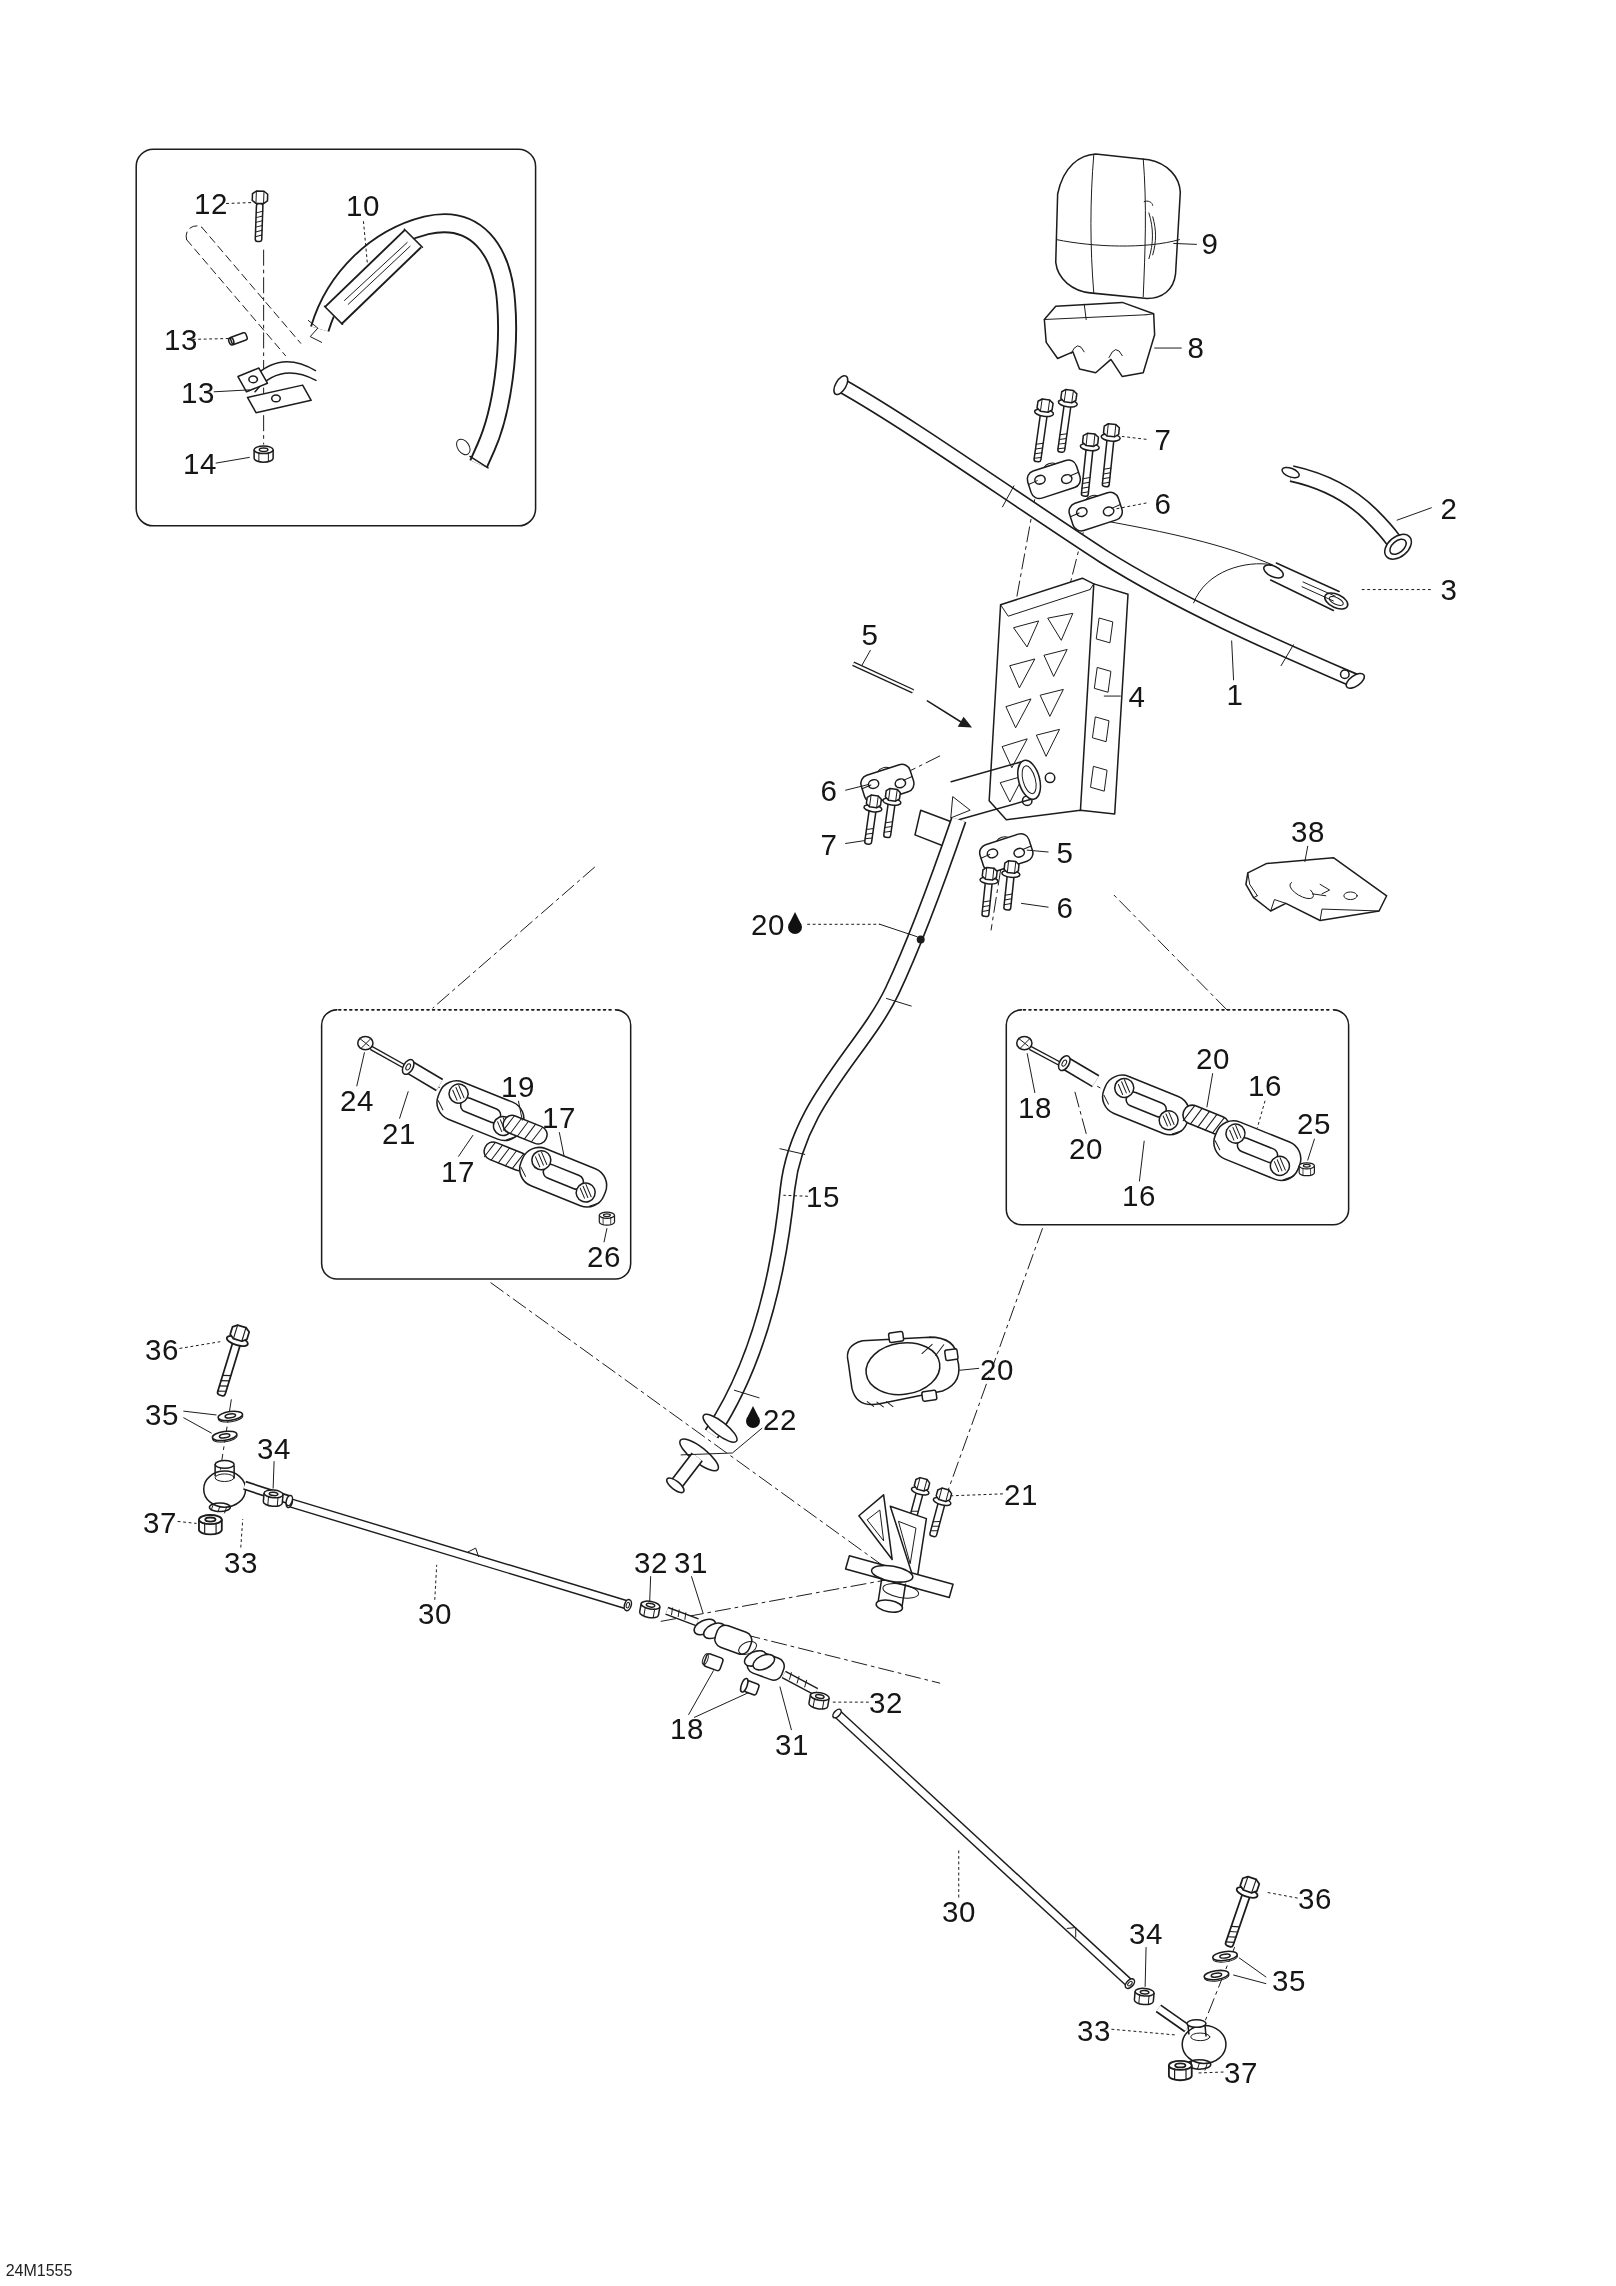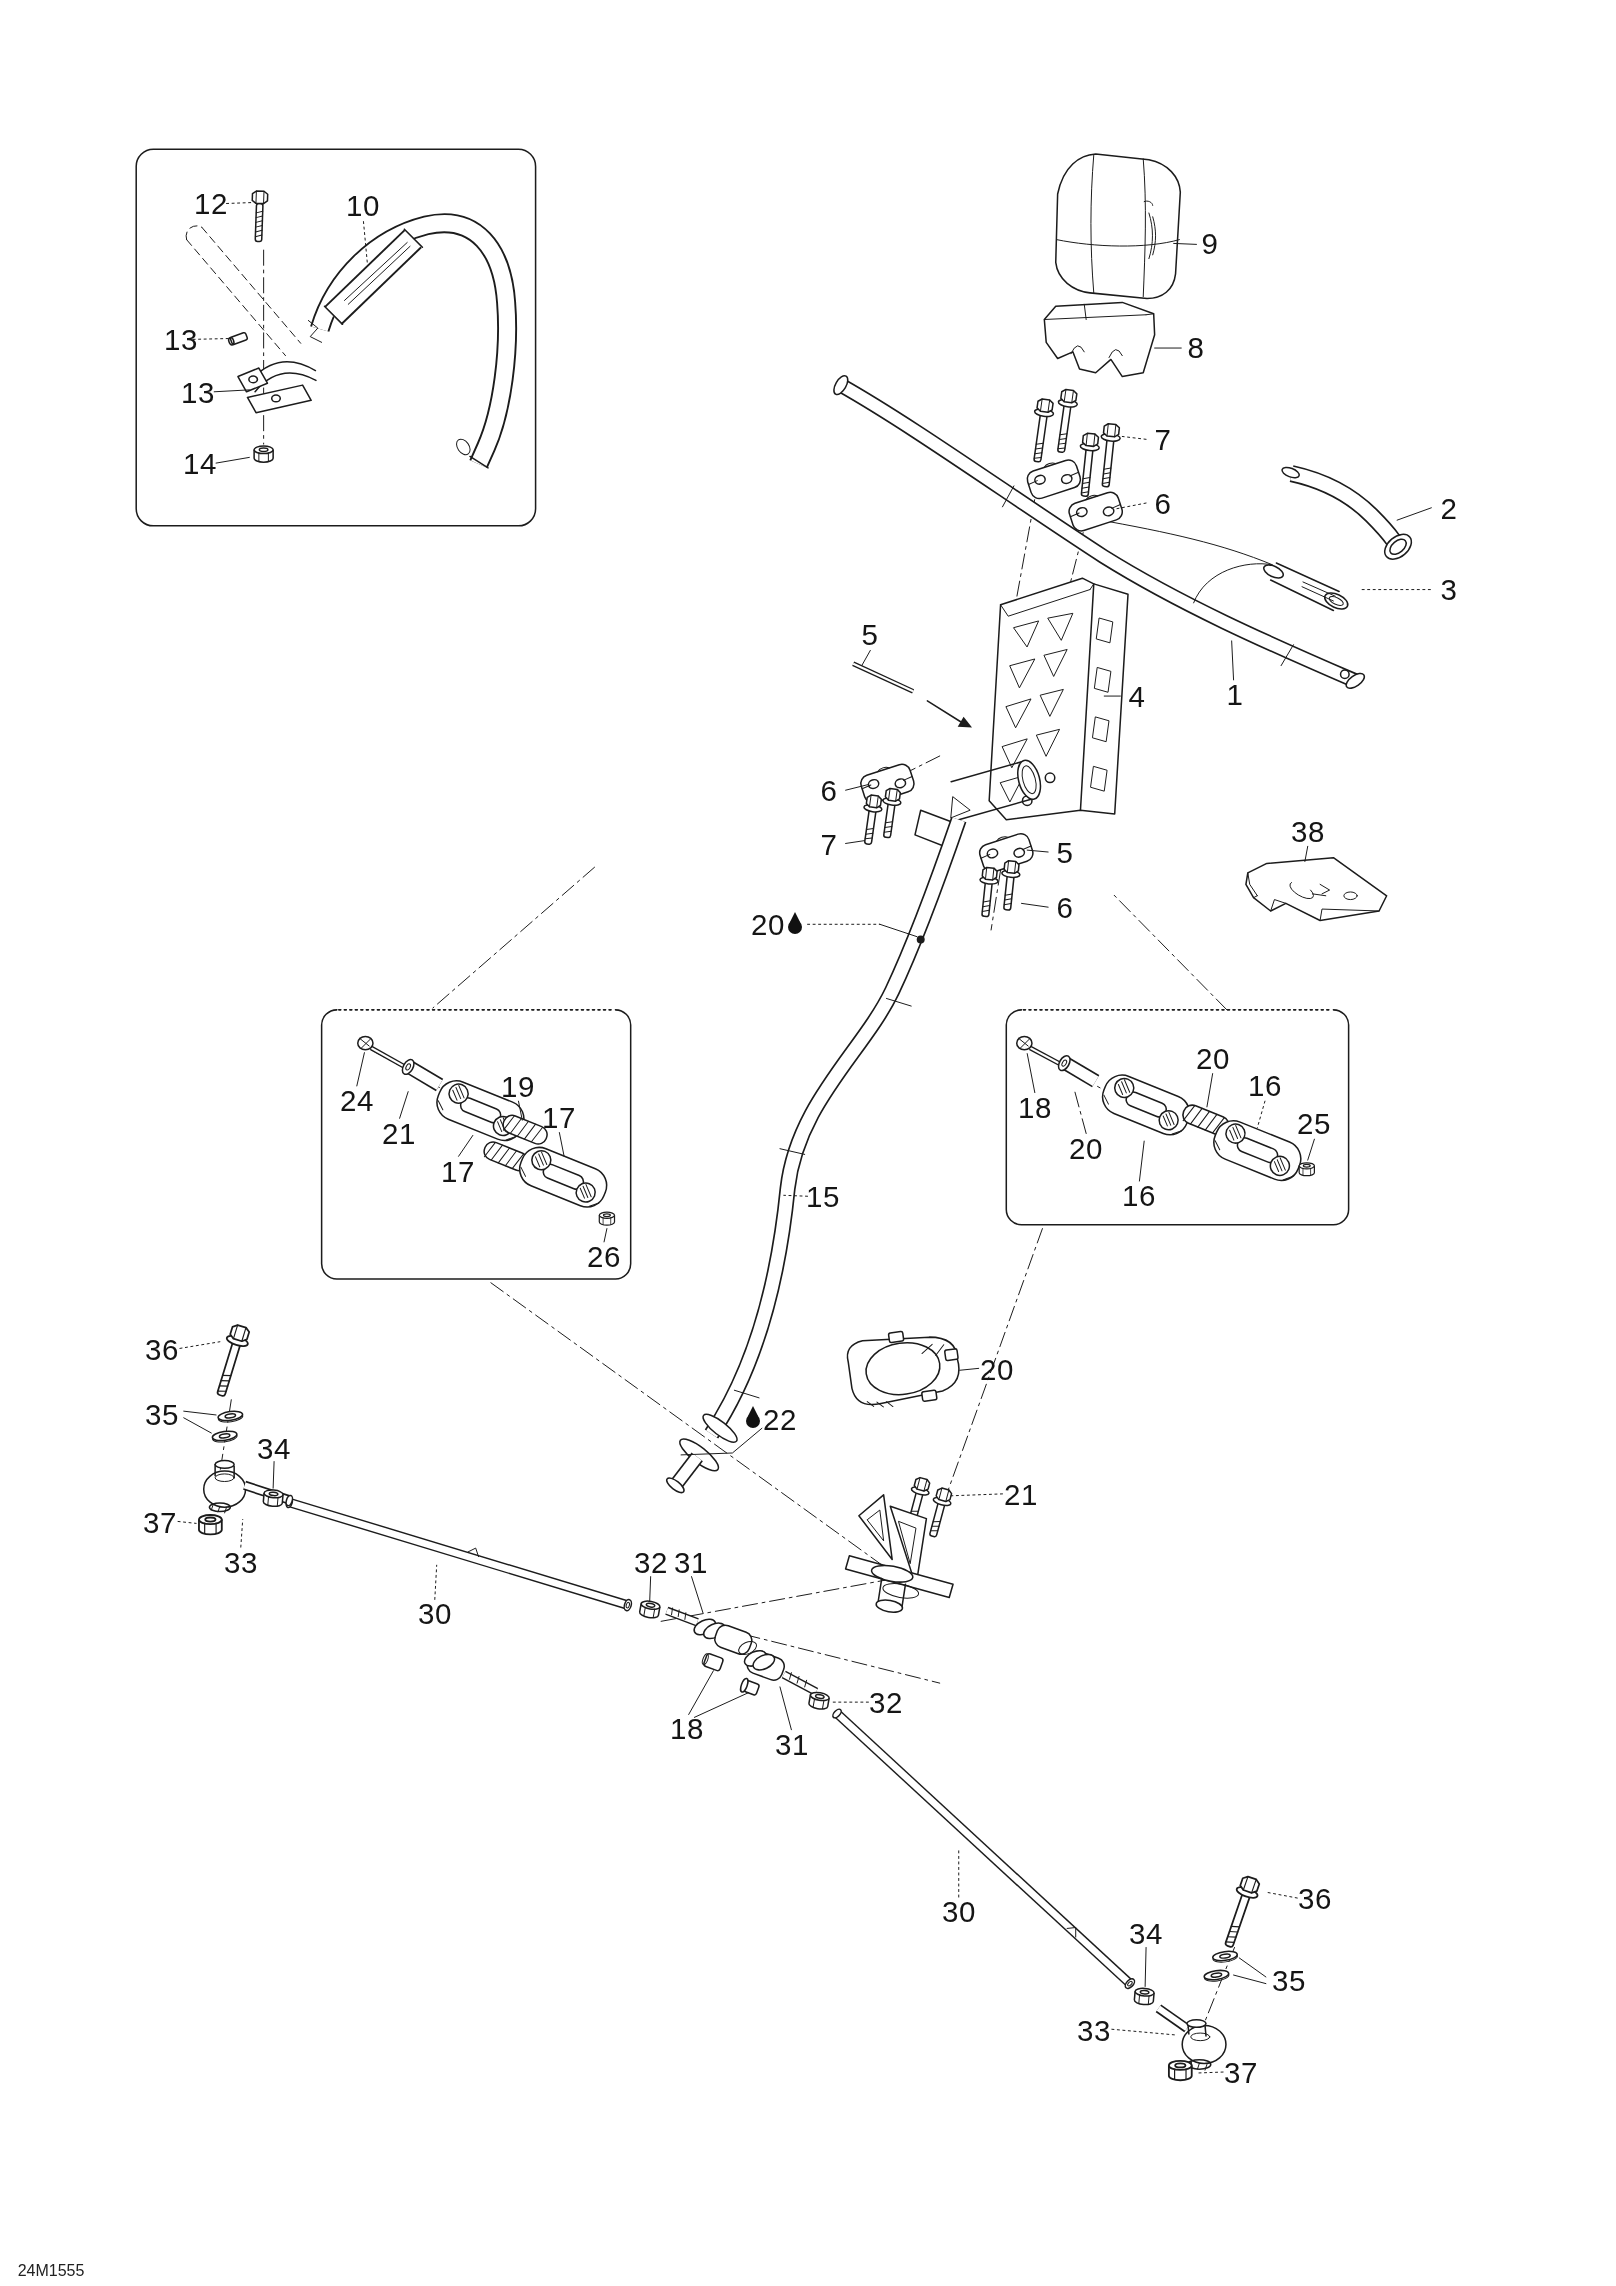--- a/index.html
+++ b/index.html
@@ -10,21 +10,21 @@
   .sw{stroke:#1c1c1c;stroke-width:1.6;fill:#fff;stroke-linejoin:round;}
   .f{fill:#1c1c1c;stroke:none;}
   .thin{stroke-width:1.05;}
   .dot{stroke-dasharray:2.2 3.6;}
   .dd{stroke-dasharray:16 5 3 5;}
   .dash{stroke-dasharray:8 5;}
   .to{stroke:#1c1c1c;fill:none;stroke-linecap:butt;}
   .ti{stroke:#fff;fill:none;stroke-linecap:butt;}
   .callout{position:absolute;transform:translate(-50%,-50%);font-size:29.5px;color:#151515;
            letter-spacing:0.5px;white-space:nowrap;}
-  .code{position:absolute;font-size:16px;color:#222;margin-left:12px;}
+  .code{position:absolute;font-size:16px;color:#222;}
   .droplet{position:absolute;width:14.3px;height:14.3px;background:#111;border-radius:50%;}
   .droplet::before{content:"";position:absolute;left:50%;top:-7.6px;transform:translateX(-50%);
            border-left:5.7px solid transparent;border-right:5.7px solid transparent;
            border-bottom:10.5px solid #111;}
 </style>
 </head>
 <body>
 
 <div class="canvas">
 

